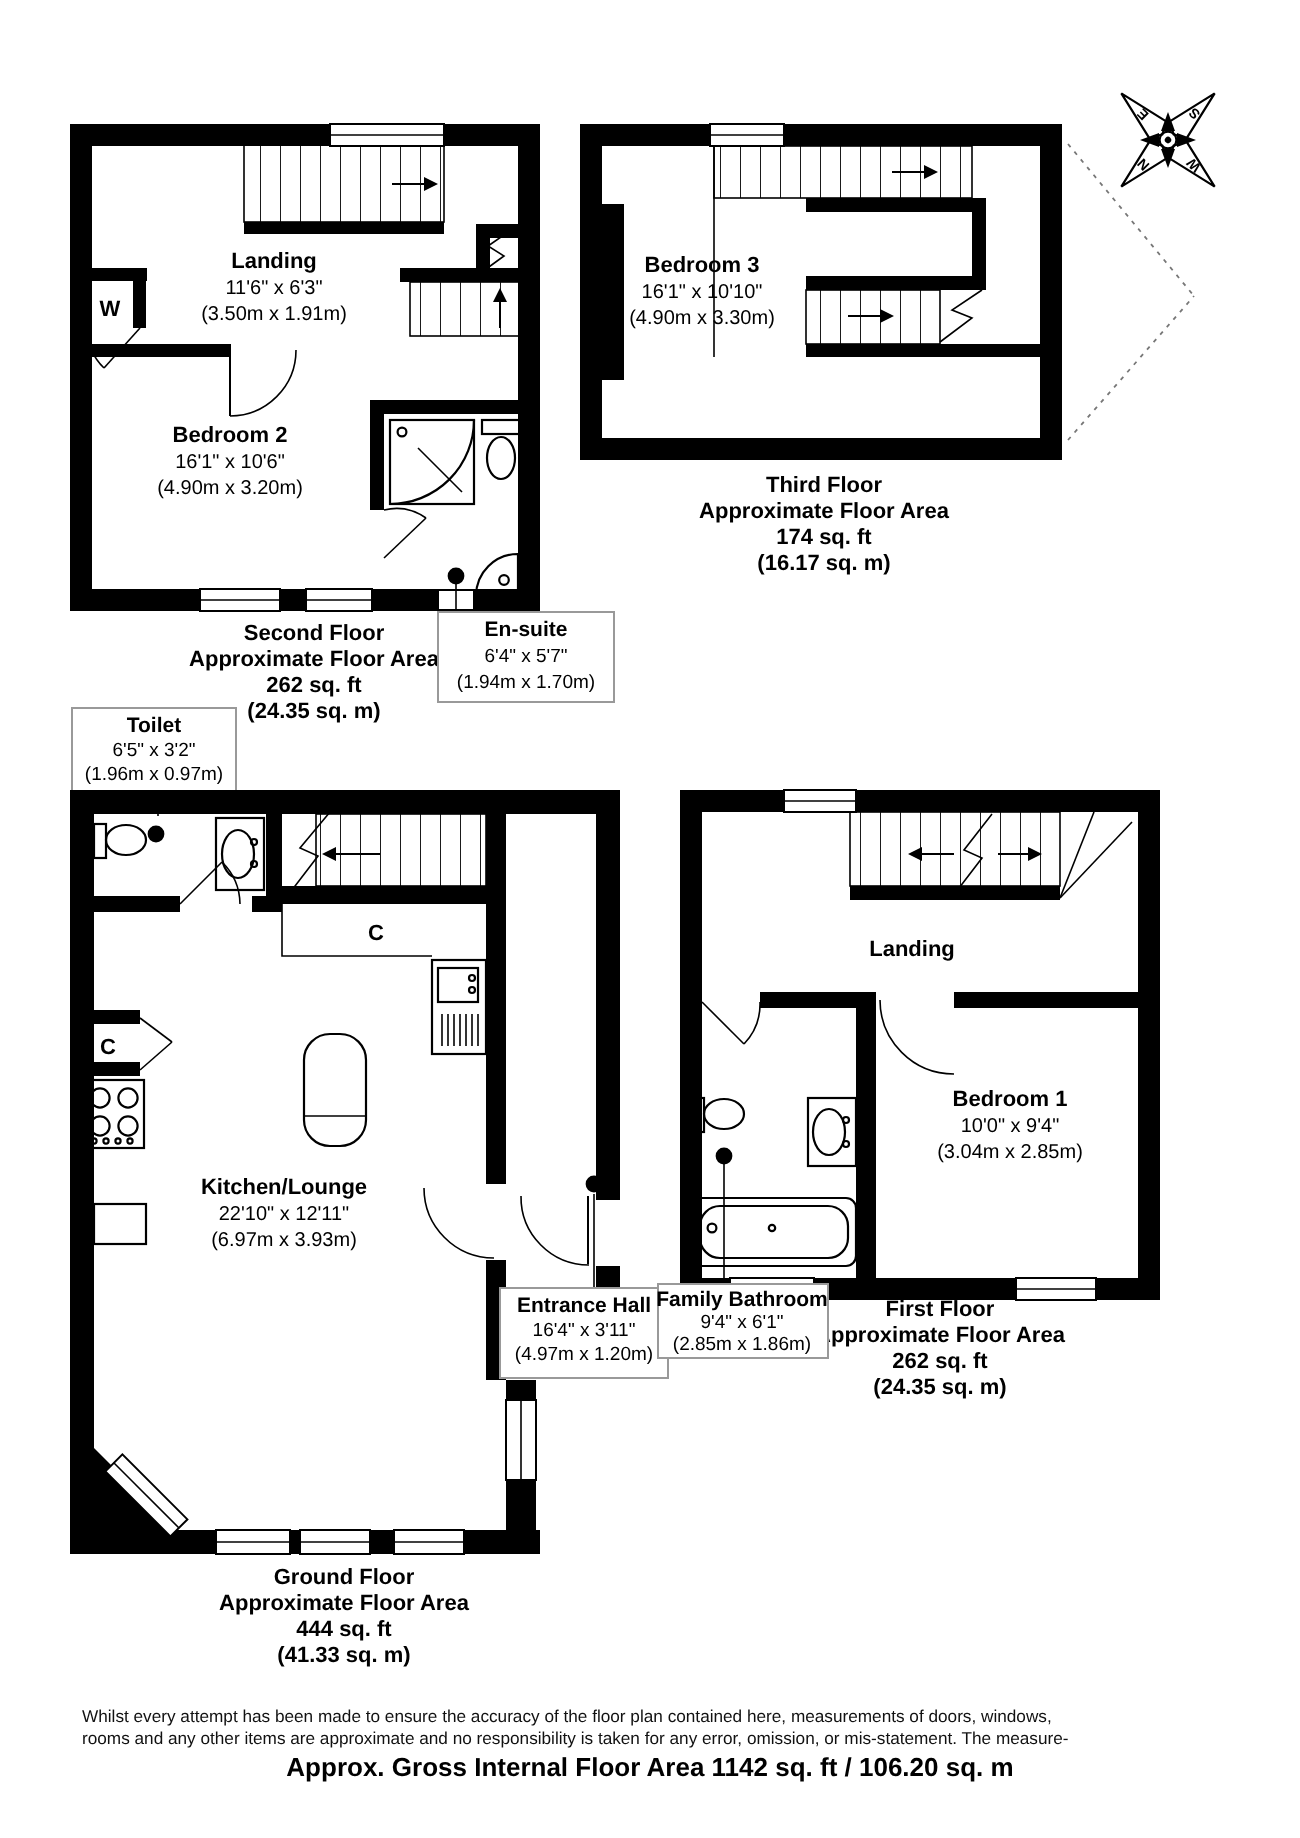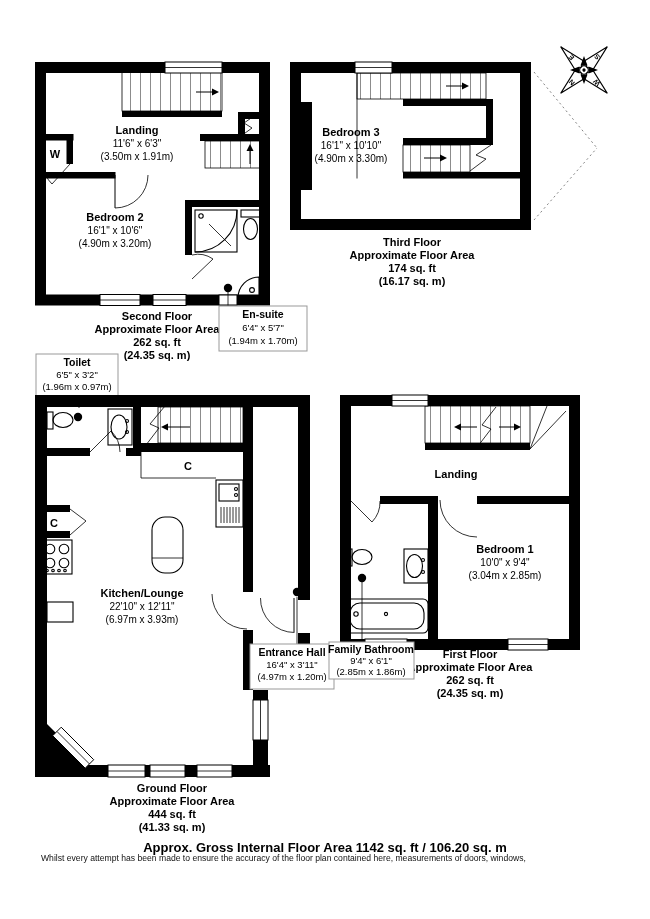--- a/index.html
+++ b/index.html
@@ -17,21 +17,21 @@
   .dot{fill:#000;}
   .arrow{fill:#000;}
   text{fill:#000;}
   .rn{font-size:11px;font-weight:bold;text-anchor:middle;}
   .rd{font-size:10px;text-anchor:middle;}
   .ft{font-size:11px;font-weight:bold;text-anchor:middle;}
   .cn{font-size:10.5px;font-weight:bold;text-anchor:middle;}
   .cd{font-size:9.5px;text-anchor:middle;}
   .mk{font-size:11px;font-weight:bold;text-anchor:middle;}
   .cp{font-size:7px;font-weight:bold;text-anchor:middle;}
-  .page-title{position:absolute;left:0;top:840px;width:650px;text-align:center;font-size:13px;font-weight:bold;}
+  .page-title{position:absolute;left:0;top:876px;width:650px;text-align:center;font-size:13px;font-weight:bold;}
   .disclaimer{position:absolute;left:41px;top:853px;width:600px;text-align:left;font-size:8.6px;line-height:10.5px;color:#111;}
 </style>
 </head>
 <body>
 
 <svg width="650" height="919" viewBox="0 0 650 919">
   <defs>
     <pattern id="tread" width="10" height="10" patternUnits="userSpaceOnUse">
       <path d="M0,0 V10" stroke="#000" stroke-width="0.9"></path>
     </pattern>
@@ -372,13 +372,14 @@
     <rect class="callout" x="329" y="642" width="85" height="37"></rect>
     <text class="cn" x="371" y="653">Family Bathroom</text>
     <text class="cd" x="371" y="664">9'4" x 6'1"</text>
     <text class="cd" x="371" y="675">(2.85m x 1.86m)</text>
   </g>
 </svg>
 
 <div class="page-title">Approx. Gross Internal Floor Area 1142 sq. ft / 106.20 sq. m</div>
 <div class="disclaimer">
   <div>Whilst every attempt has been made to ensure the accuracy of the floor plan contained here, measurements of doors, windows,</div>
+  <div>rooms and any other items are approximate and no responsibility is taken for any error, omission, or mis-statement. The measure-</div>
 </div>
 
 </body></html>

